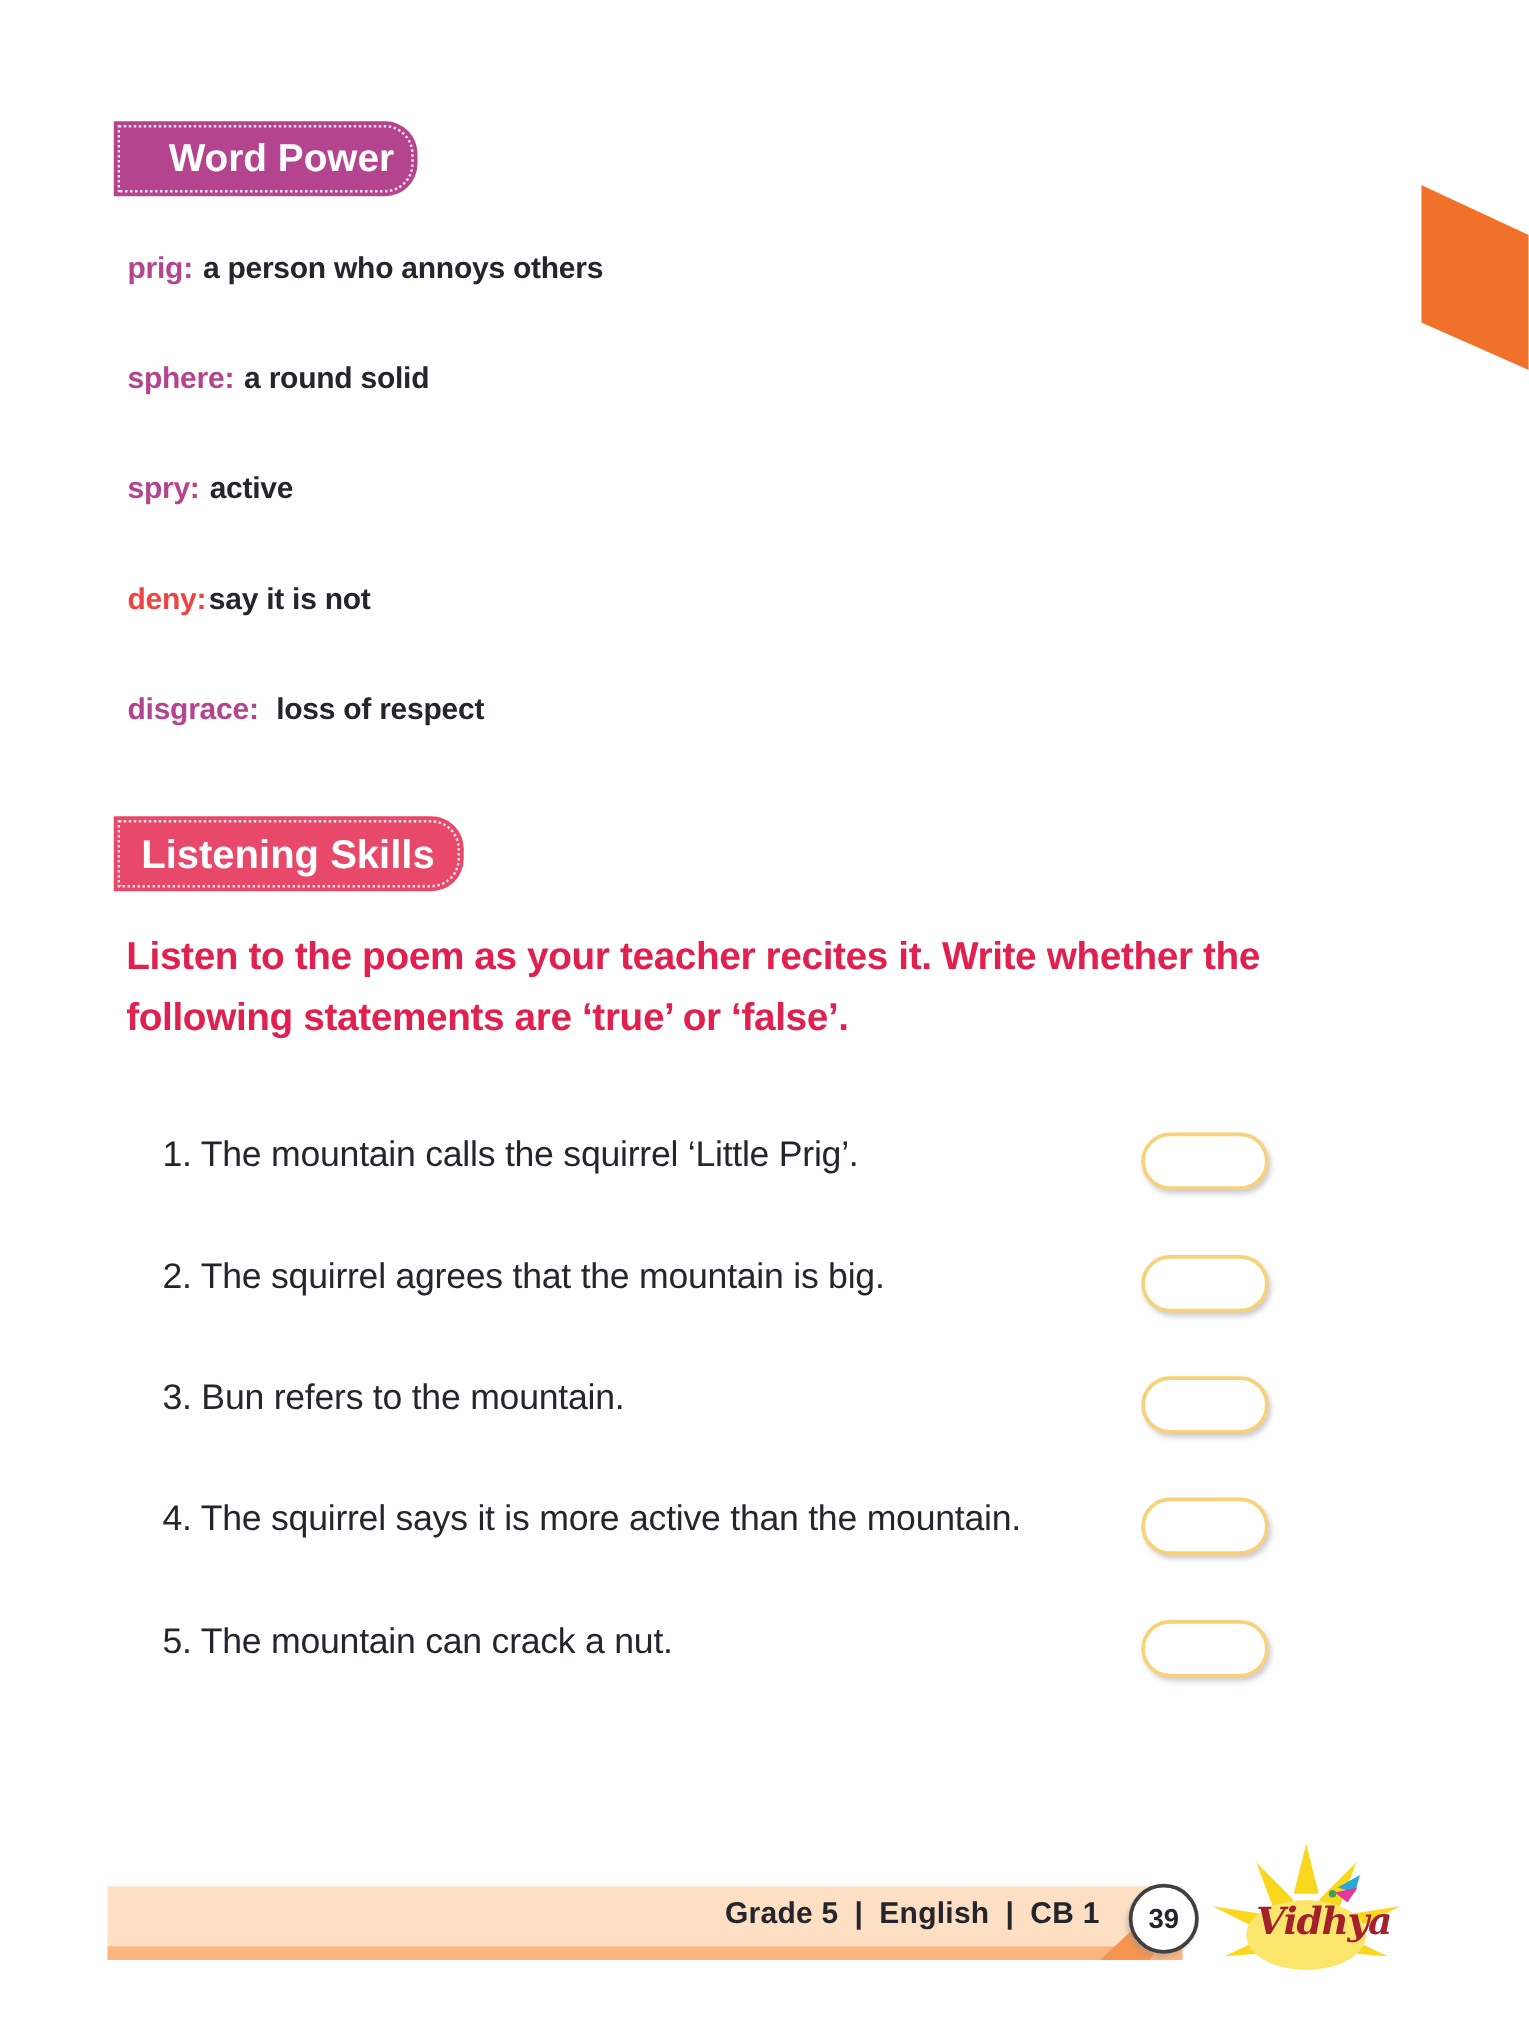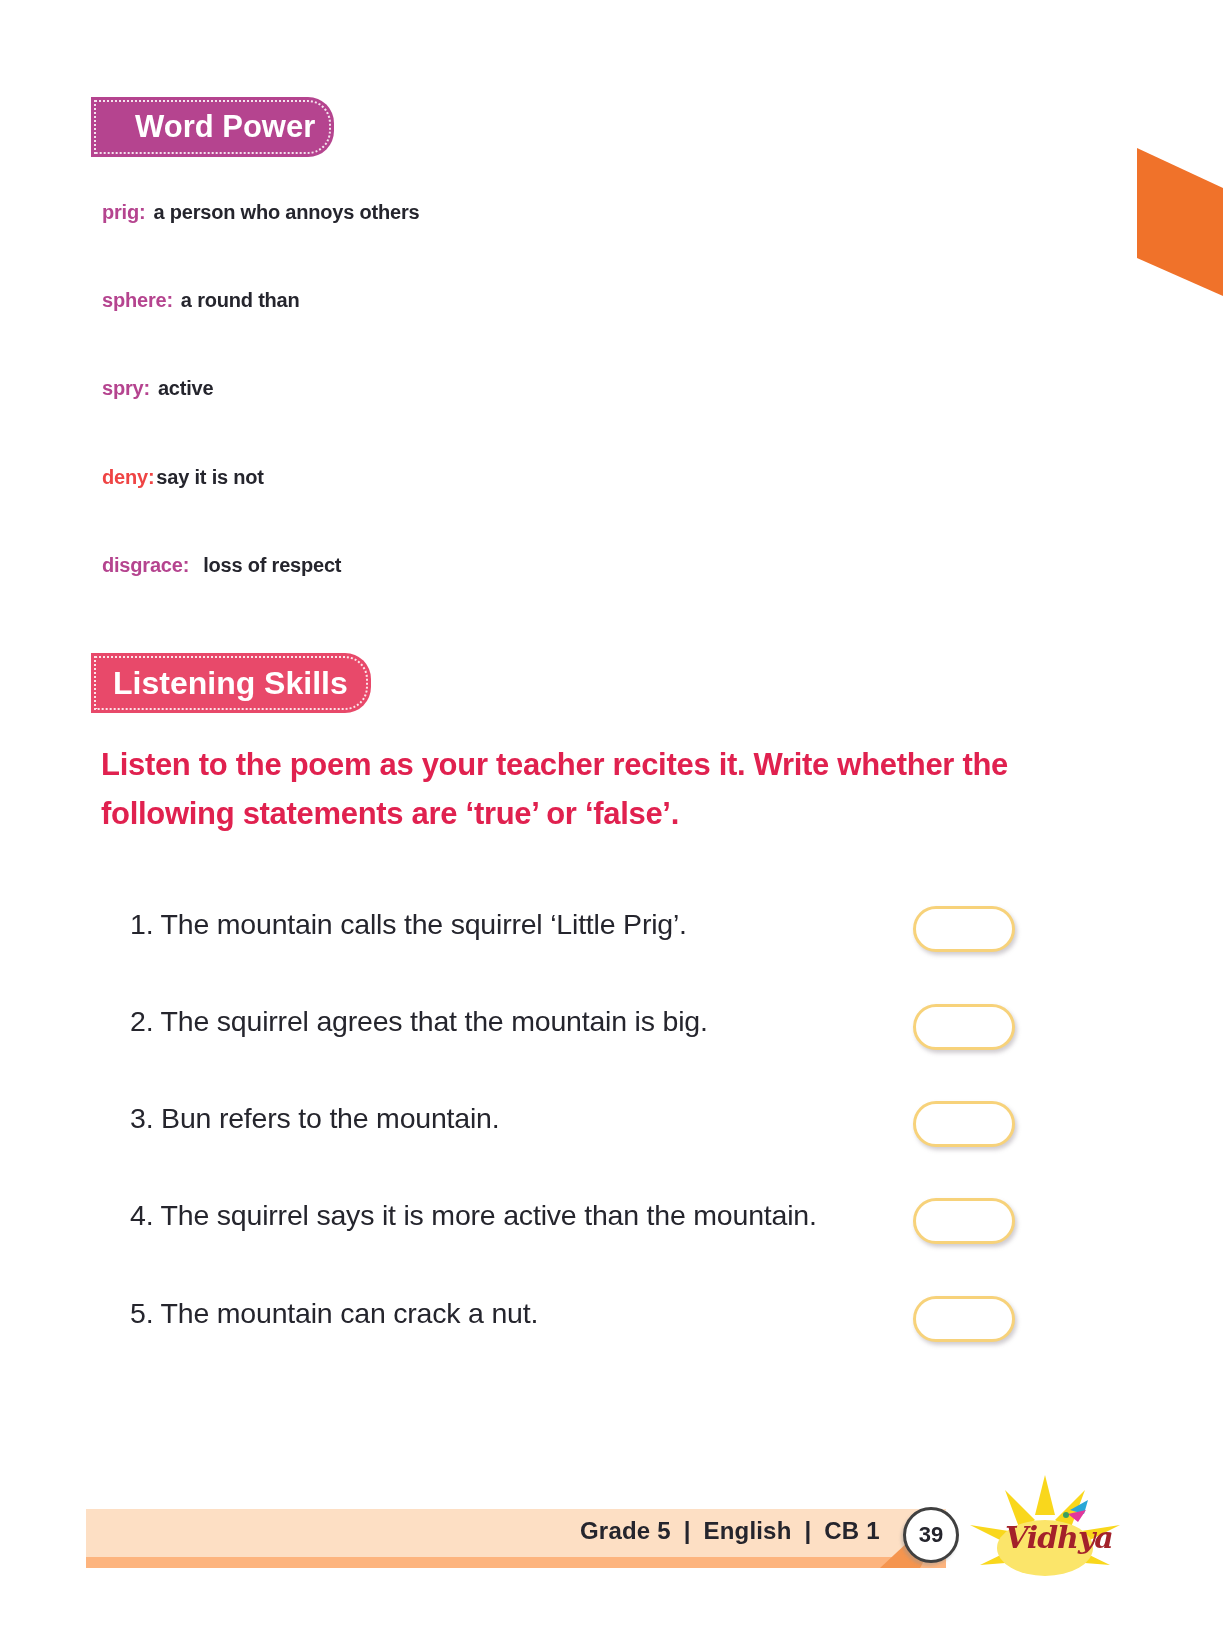--- a/index.html
+++ b/index.html
@@ -18,21 +18,21 @@
     .badge::after {
       content: ""; position: absolute; left: 3px; top: 3px; right: 3px; bottom: 3px;
       border: 2px dotted rgba(255,255,255,0.85);
       border-top-right-radius: 23px; border-bottom-right-radius: 23px;
       pointer-events: none;
     }
     .badge-word { left: 91px; top: 97px; width: 243px; height: 60px; font-size: 31px; padding-left: 44px; }
     .badge-listen { left: 91px; top: 653px; width: 280px; height: 60px; font-size: 32px; padding-left: 22px; }
 
     
-    .def { position: absolute; left: 102px; font-size: 20px; font-weight: bold; white-space: nowrap; letter-spacing: -0.2px; }
+    .def { position: absolute; left: 102px; font-size: 24px; font-weight: bold; white-space: nowrap; letter-spacing: -0.2px; }
     .def .term { margin-right: 8px; }
     .def .meaning { color: #25252d; }
 
     
     .instruction {
       position: absolute; left: 101px; top: 740px; width: 1040px;
       font-size: 31px; font-weight: bold; line-height: 49px; letter-spacing: -0.3px;
     }
 
     
@@ -76,21 +76,21 @@
 </svg>
 
 <div class="badge badge-word" style="background:#b5448f;">
   <span>Word Power</span>
 </div>
 
 <div class="def" style="top:201px;">
   <span class="term" style="color:#b5448f;">prig:</span><span class="meaning">a person who annoys others</span>
 </div>
 <div class="def" style="top:289px;">
-  <span class="term" style="color:#b5448f;">sphere:</span><span class="meaning">a round than</span>
+  <span class="term" style="color:#b5448f;">sphere:</span><span class="meaning">a round solid</span>
 </div>
 <div class="def" style="top:377px;">
   <span class="term" style="color:#b5448f;">spry:</span><span class="meaning">active</span>
 </div>
 <div class="def" style="top:466px;">
   <span class="term" style="color:#ef4444; margin-right:2px;">deny:</span><span class="meaning">say it is not</span>
 </div>
 <div class="def" style="top:554px;">
   <span class="term" style="color:#b5448f; margin-right:14px;">disgrace:</span><span class="meaning">loss of respect</span>
 </div>

